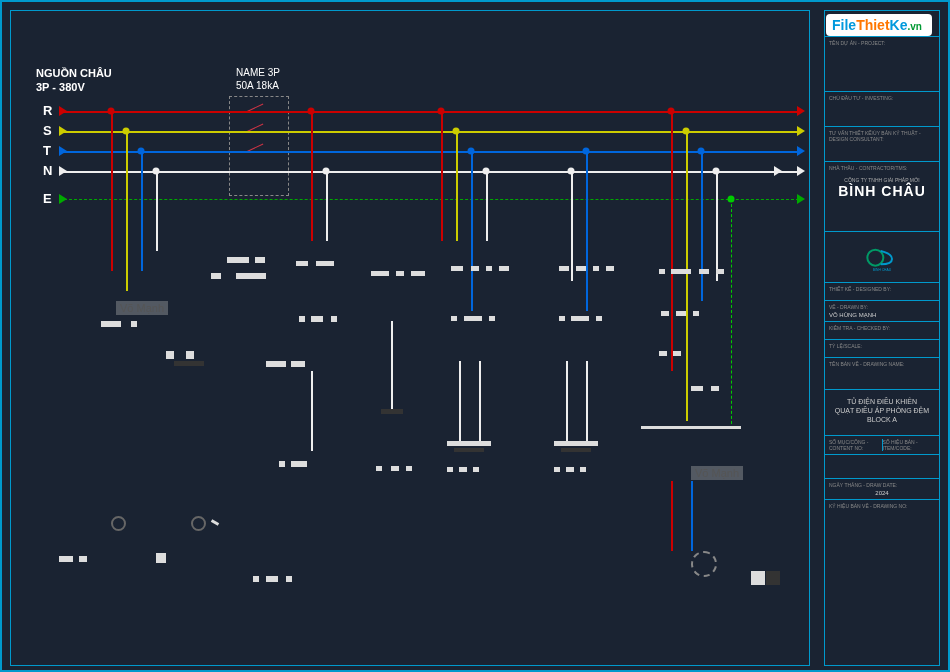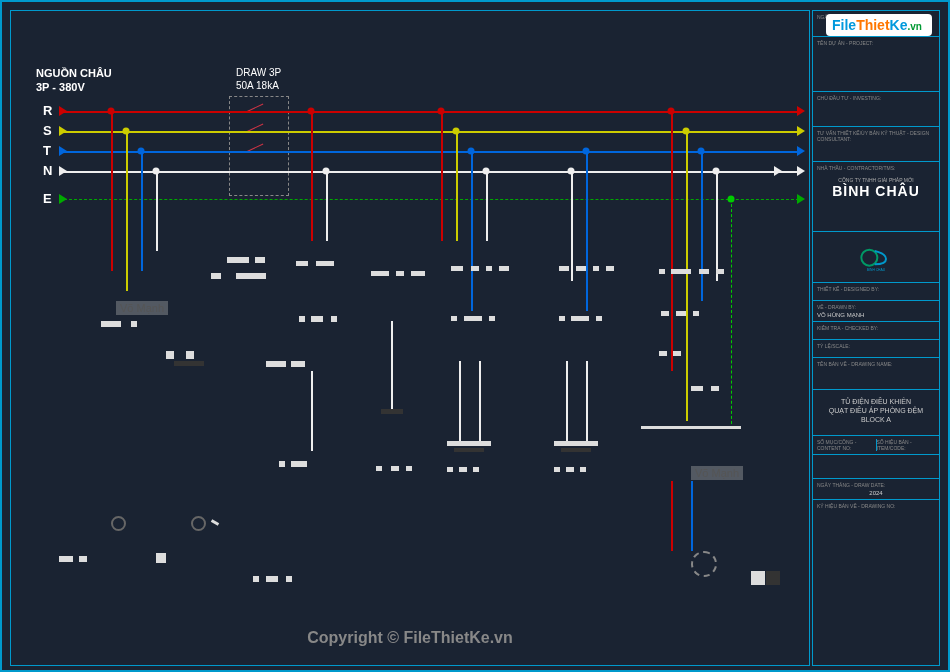--- a/index.html
+++ b/index.html
@@ -17,21 +17,21 @@
     left: 8px;
     top: 8px;
     width: 800px;
     height: 656px;
     border: 1px solid #0099cc;
   }
   .title-block {
     position: absolute;
     right: 8px;
     top: 8px;
-    width: 128px;
+    width: 116px;
     height: 656px;
     border: 1px solid #0099cc;
     display: flex;
     flex-direction: column;
   }
   .tb-row {
     border-bottom: 1px solid #0099cc;
     padding: 3px 4px;
     color: #aaa;
     font-size: 5px;
@@ -198,21 +198,21 @@
 <body>
 
 <div class="drawing-area">
 
   <div class="source-label">
     <span>NGUỒN CHÂU</span><br>
     <span>3P - 380V</span>
   </div>
 
   <div class="mccb-label">
-    <span>DRAW 3P</span><br>
+    <span>NAME 3P</span><br>
     <span>50A 18kA</span>
   </div>
   <div class="mccb-box">
     <div class="breaker-sw" style="left:15px;top:15px;"></div>
     <div class="breaker-sw" style="left:15px;top:35px;"></div>
     <div class="breaker-sw" style="left:15px;top:55px;"></div>
   </div>
 
   <div class="phase-label phase-R">R</div>
   <div class="phase-label phase-S">S</div>
@@ -366,21 +366,20 @@
   <div class="schematic-detail" style="left:145px;top:542px;width:10px;height:10px;"></div>
   <div class="schematic-detail" style="left:242px;top:565px;width:6px;height:6px;"></div>
   <div class="schematic-detail" style="left:255px;top:565px;width:12px;height:6px;"></div>
   <div class="schematic-detail" style="left:275px;top:565px;width:6px;height:6px;"></div>
   <div class="schematic-detail" style="left:740px;top:560px;width:14px;height:14px;"></div>
   <div class="schematic-detail schematic-bar-d" style="left:755px;top:560px;width:14px;height:14px;"></div>
 
   <div class="wm-label wm1">Võ Mạnh</div>
   <div class="wm-label wm2">Võ Mạnh</div>
 
-  <div class="copyright">Copyright © FileThietKe.vn</div>
 </div>
 
 <div class="title-block">
   <div class="tb-row" style="min-height:26px;display:flex;">
     <div style="flex:1;border-right:1px solid #0099cc;">
       <span class="tb-label">NGÀY SỬA / DATE</span>
     </div>
     <div style="flex:1;">
       <span class="tb-label">NGÀY HỆP / DATE</span>
     </div>

